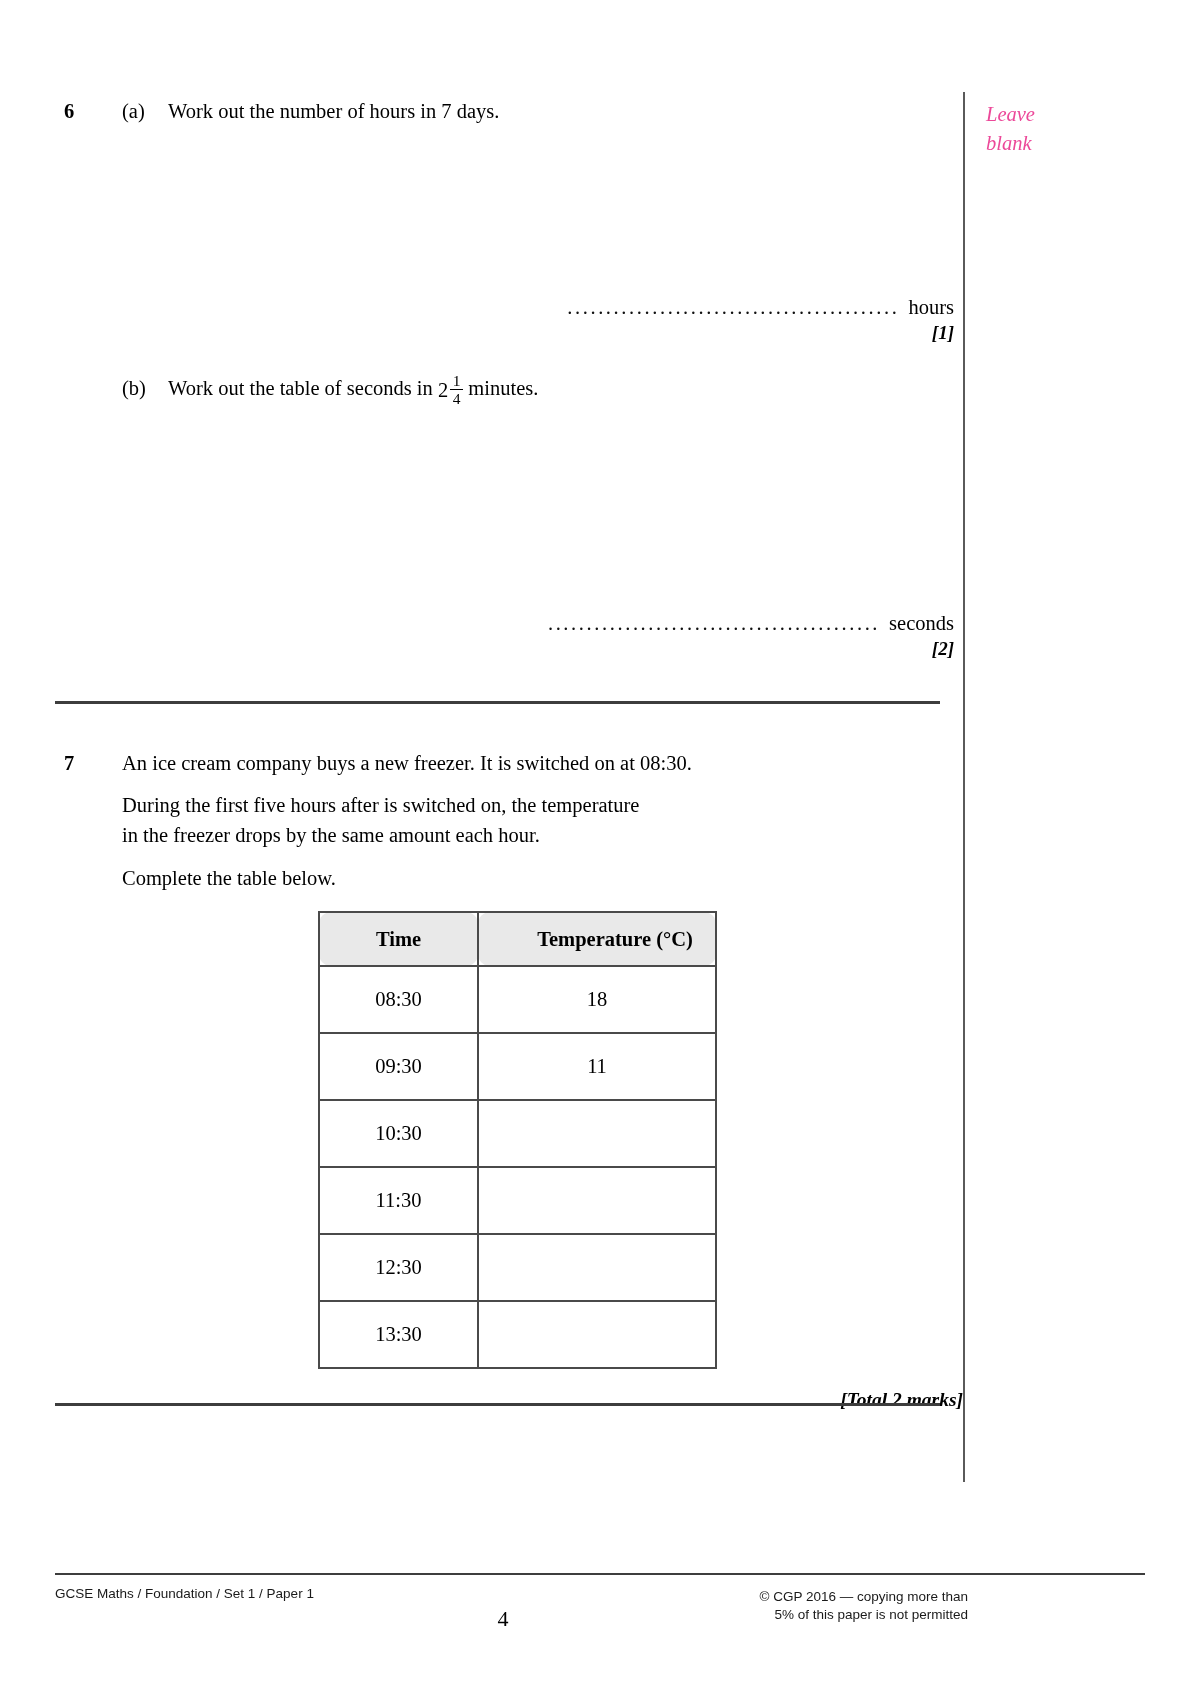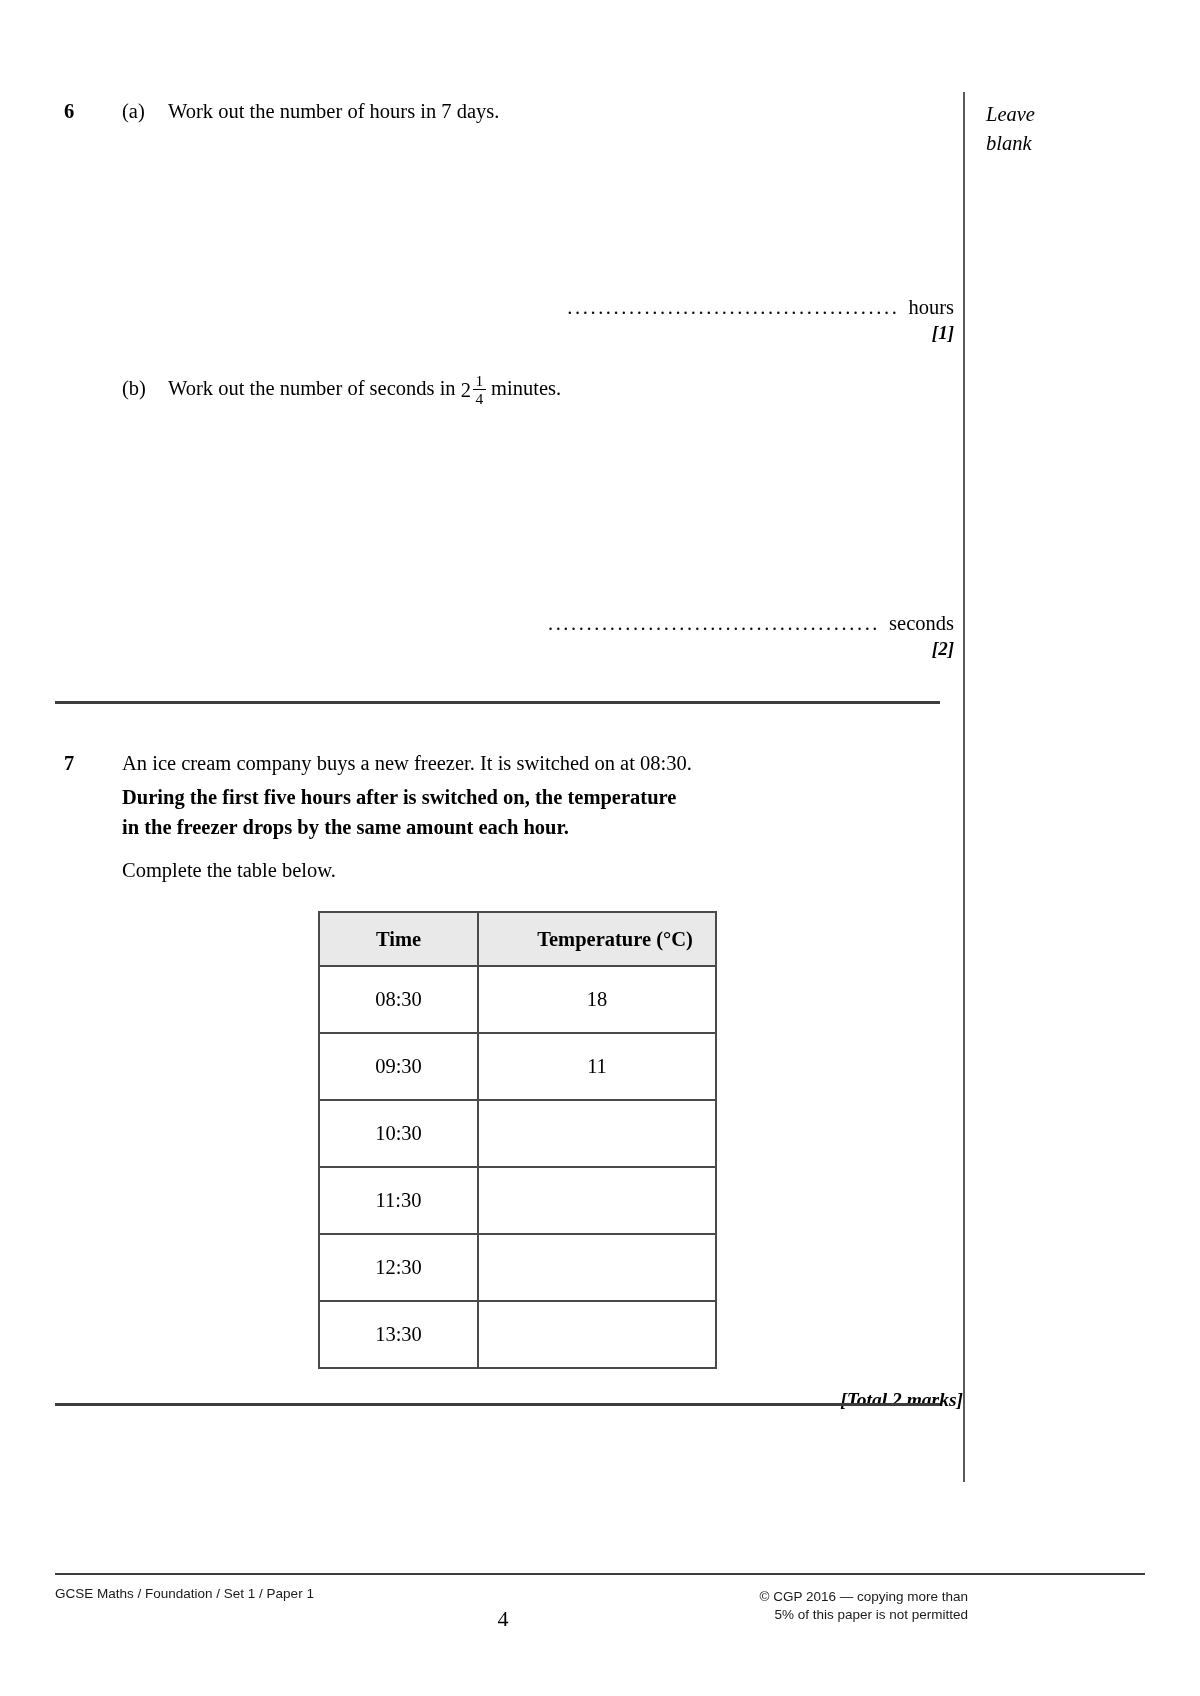--- a/index.html
+++ b/index.html
@@ -33,21 +33,21 @@
   }
 
   .leave-blank {
     position: absolute;
     left: 986px;
     top: 100px;
     width: 180px;
     font-style: italic;
     font-size: 20.5px;
     line-height: 29px;
-    color: #000000;
+    color: #ec4899;
   }
 
   
   .content {
     position: absolute;
     left: 64px;
     top: 96px;
     width: 890px;
   }
 
@@ -174,20 +174,21 @@
   table.data td {
     border: 2px solid #4a4a4a;
     text-align: center;
     vertical-align: middle;
   }
   table.data th {
     background: #e9e9e9;
     font-weight: bold;
     height: 50px;
     font-size: 20.5px;
+    border-radius: 12px;
   }
   table.data td {
     height: 63px;
     background: #ffffff;
   }
   .col-time { width: 155px; }
   .col-temp { width: 198px; padding-left: 37px; }
 
   
   .footer-rule {
@@ -259,21 +260,21 @@
       <span class="unit">hours</span>
     </div>
     <div class="marks">[1]</div>
   </div>
 
   <div class="content" style="top:373px;">
     <div class="q-row">
       <div class="q-num"></div>
       <div class="q-part">(b)</div>
       <div class="q-text">
-        <span>Work out the number of seconds in</span>
+        <span>Work out the table of seconds in</span>
         <span class="mixfrac">
           <span class="whole">2</span>
           <span class="frac">
             <span class="num">1</span>
             <span class="bar"></span>
             <span class="den">4</span>
           </span>
         </span>
         <span>minutes.</span>
       </div>
@@ -290,21 +291,21 @@
 
 
   <div class="divider" style="top:701px;"></div>
 
   <div class="content" style="top:748px;">
     <div class="q-row">
       <div class="q-num">7</div>
       <div class="q-body">An ice cream company buys a new freezer.  It is switched on at 08:30.</div>
     </div>
 
-    <div class="indent-part" style="margin-top:4px;font-weight:bold;">
+    <div class="indent-part" style="margin-top:12px;">
       <div class="q-body">During the first five hours after is switched on, the temperature</div>
       <div class="q-body">in the freezer drops by the same amount each hour.</div>
     </div>
 
     <div class="indent-part" style="margin-top:13px;">
       <div class="q-body">Complete the table below.</div>
     </div>
   </div>
 
   <div class="table-wrap">

